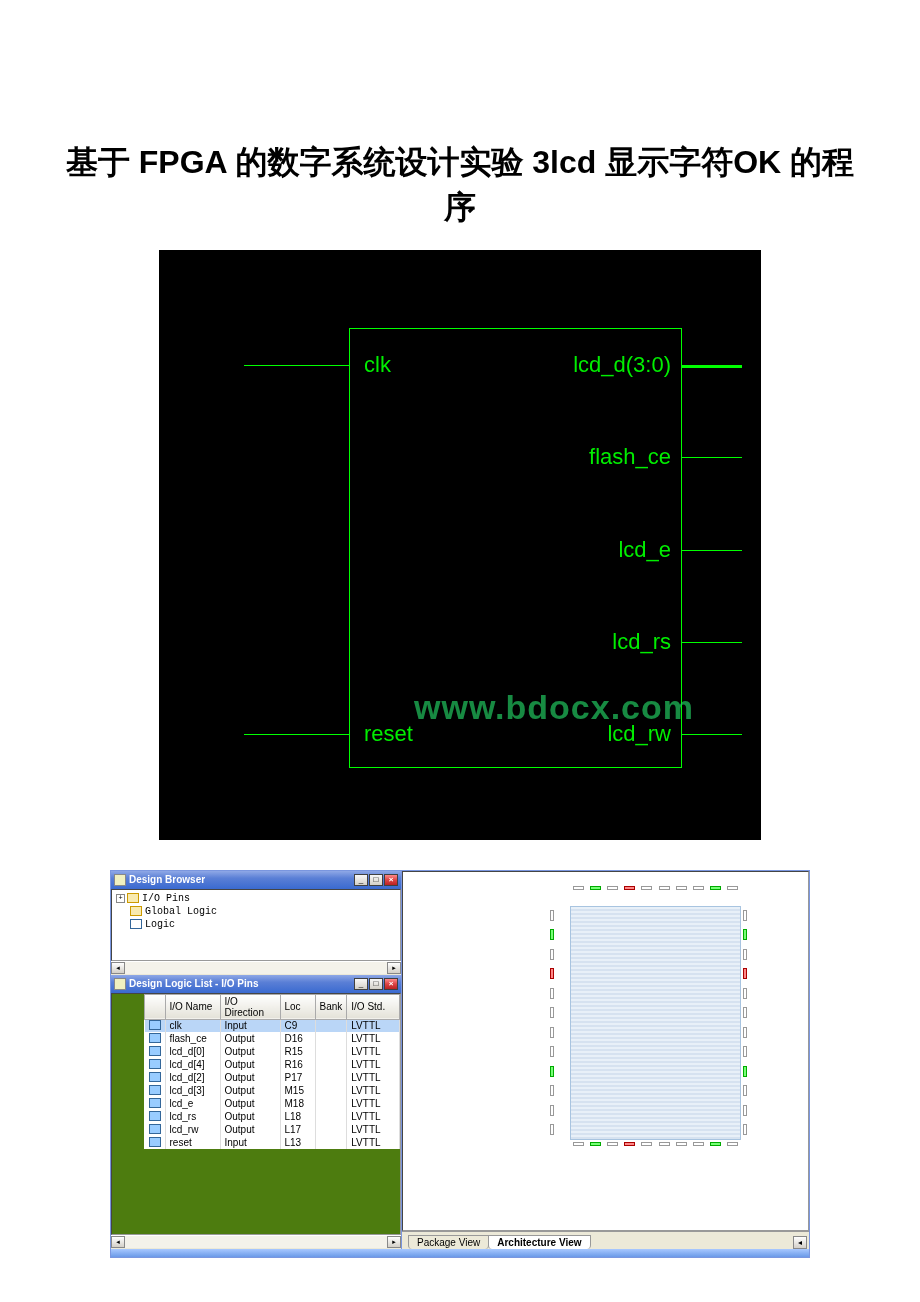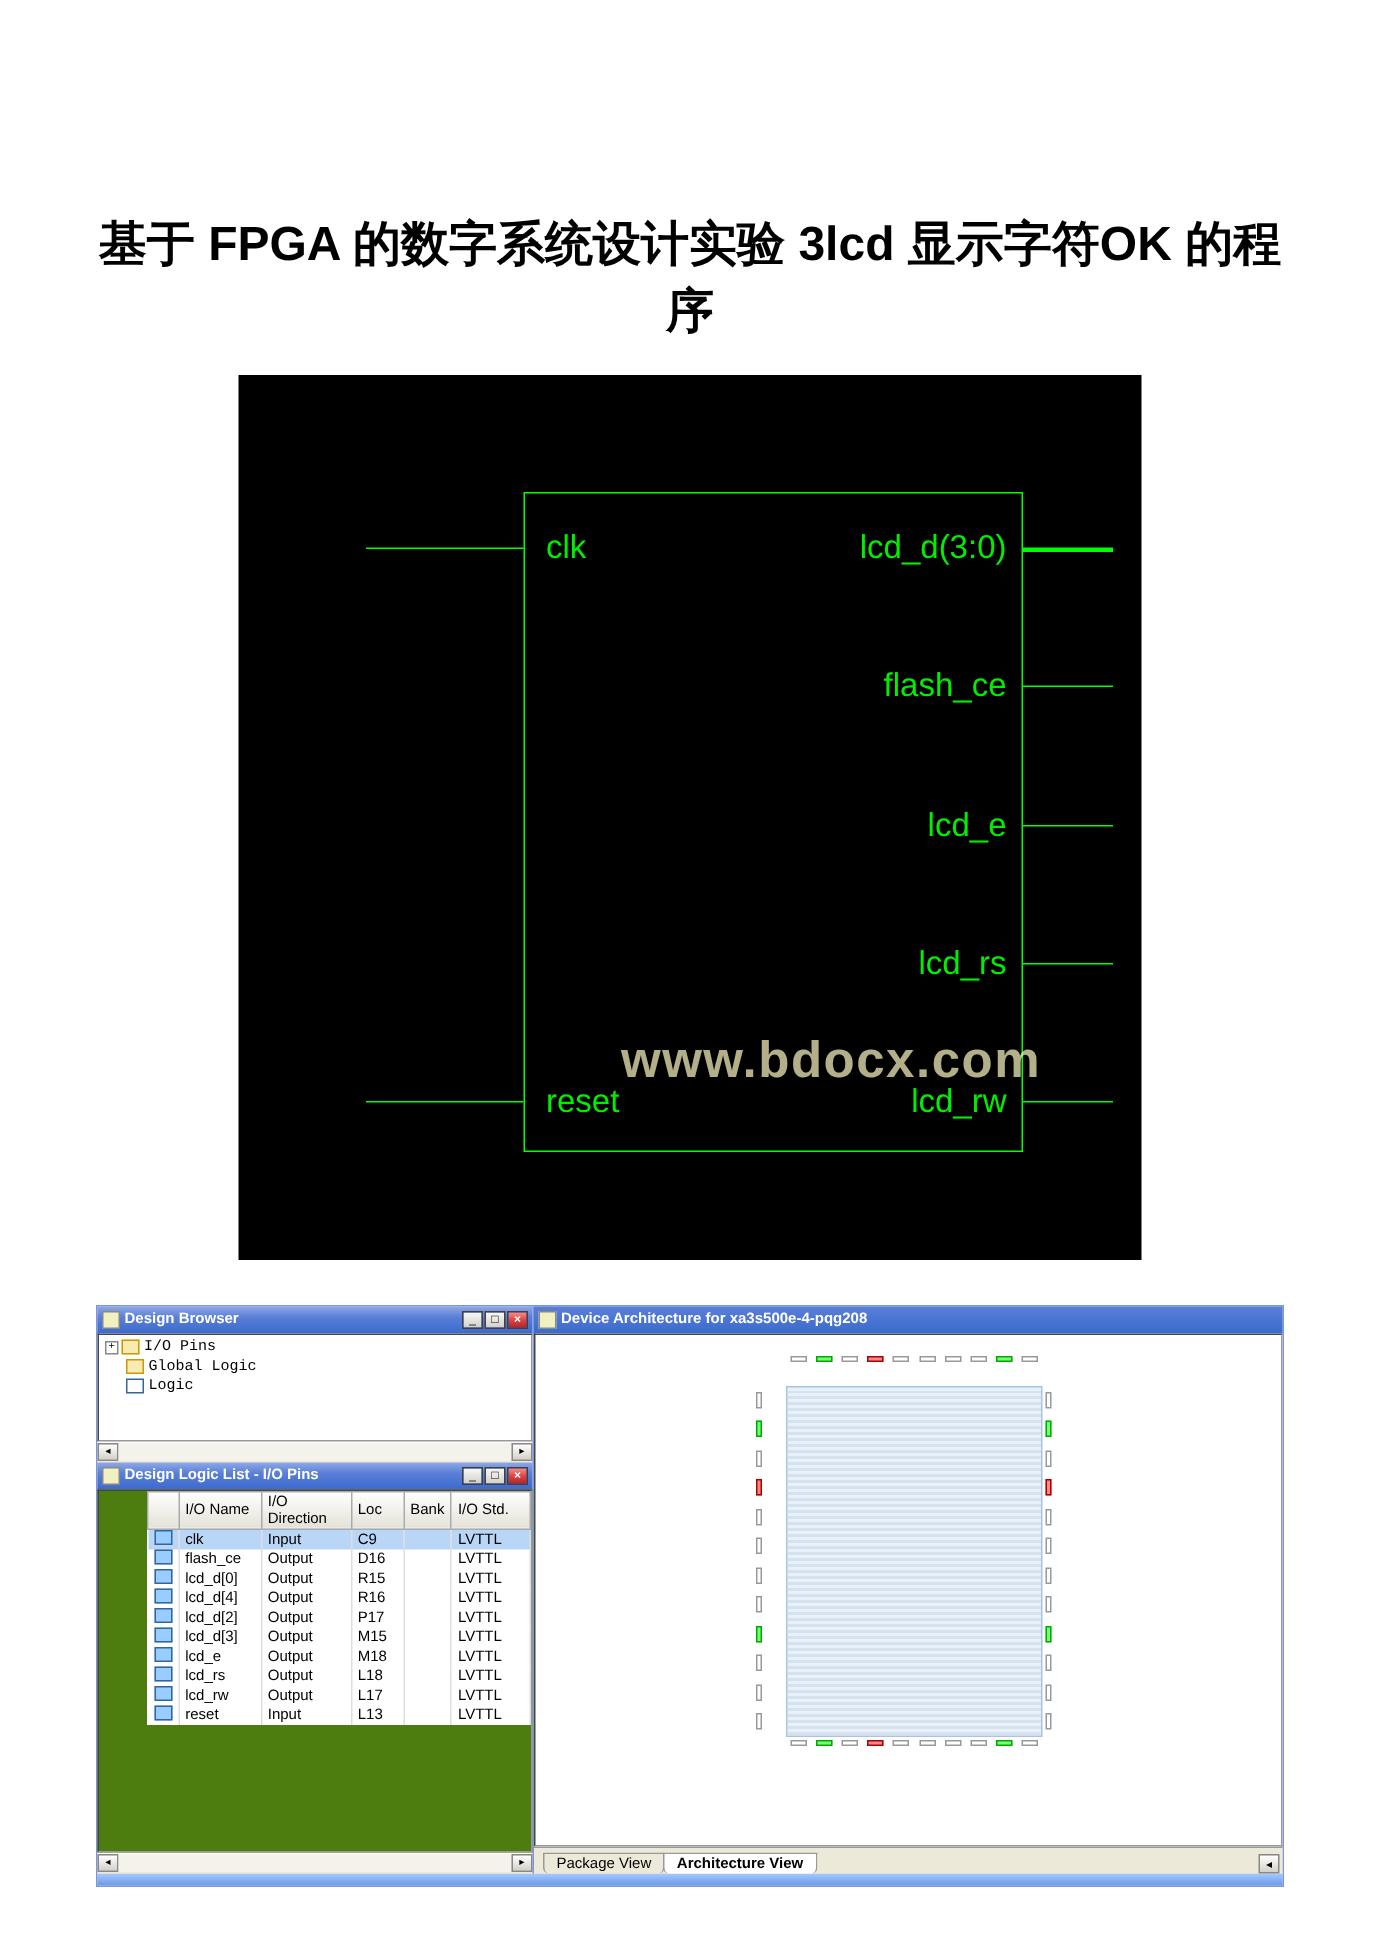--- a/index.html
+++ b/index.html
@@ -43,32 +43,32 @@
       font-family: Arial, sans-serif;
       font-size: 22px;
     }
     .port-line {
       position: absolute;
       background: #00ff00;
       height: 1.5px;
     }
     .watermark {
       position: absolute;
-      color: #fef9c3;
+      color: #22c55e;
       font-family: Arial, sans-serif;
       font-size: 34px;
       font-weight: bold;
       letter-spacing: 1px;
       left: 230px;
       top: 408px;
       opacity: 0.7;
     }
     
     .xilinx-wrap {
-      width: 792px;
+      width: 700px;
       margin: 12px auto;
       border: 1px solid #7a96df;
       background: #ece9d8;
     }
     .xilinx-row { display: flex; }
     .left-col { width: 290px; display: flex; flex-direction: column; }
     .right-col { flex: 1; display: flex; flex-direction: column; border-left: 1px solid #7a96df; }
     .titlebar {
       background: linear-gradient(#8fa8e6, #5a7fd6 40%, #3a6ad0);
       display: flex;
@@ -430,24 +430,20 @@
         </table>
       </div>
       <div class="scroll-bot">
         <div class="sb-btn">◂</div>
         <div class="sb-track"></div>
         <div class="sb-btn">▸</div>
       </div>
     </div>
 
     <div class="right-col">
-      <div class="titlebar" style="background:linear-gradient(#5a7fd6,#3a6ad0);">
-        <span class="ticon"></span>
-        <span class="ttxt">Device Architecture for xa3s500e-4-pqg208</span>
-      </div>
       <div class="dev-area">
         <div class="pkg">
           <div class="pkg-body"></div>
           <div class="pin-bank v left" id="bank-l">
               <div class="pin-slot"></div>
               <div class="pin-slot g"></div>
               <div class="pin-slot"></div>
               <div class="pin-slot r"></div>
               <div class="pin-slot"></div>
               <div class="pin-slot"></div>

